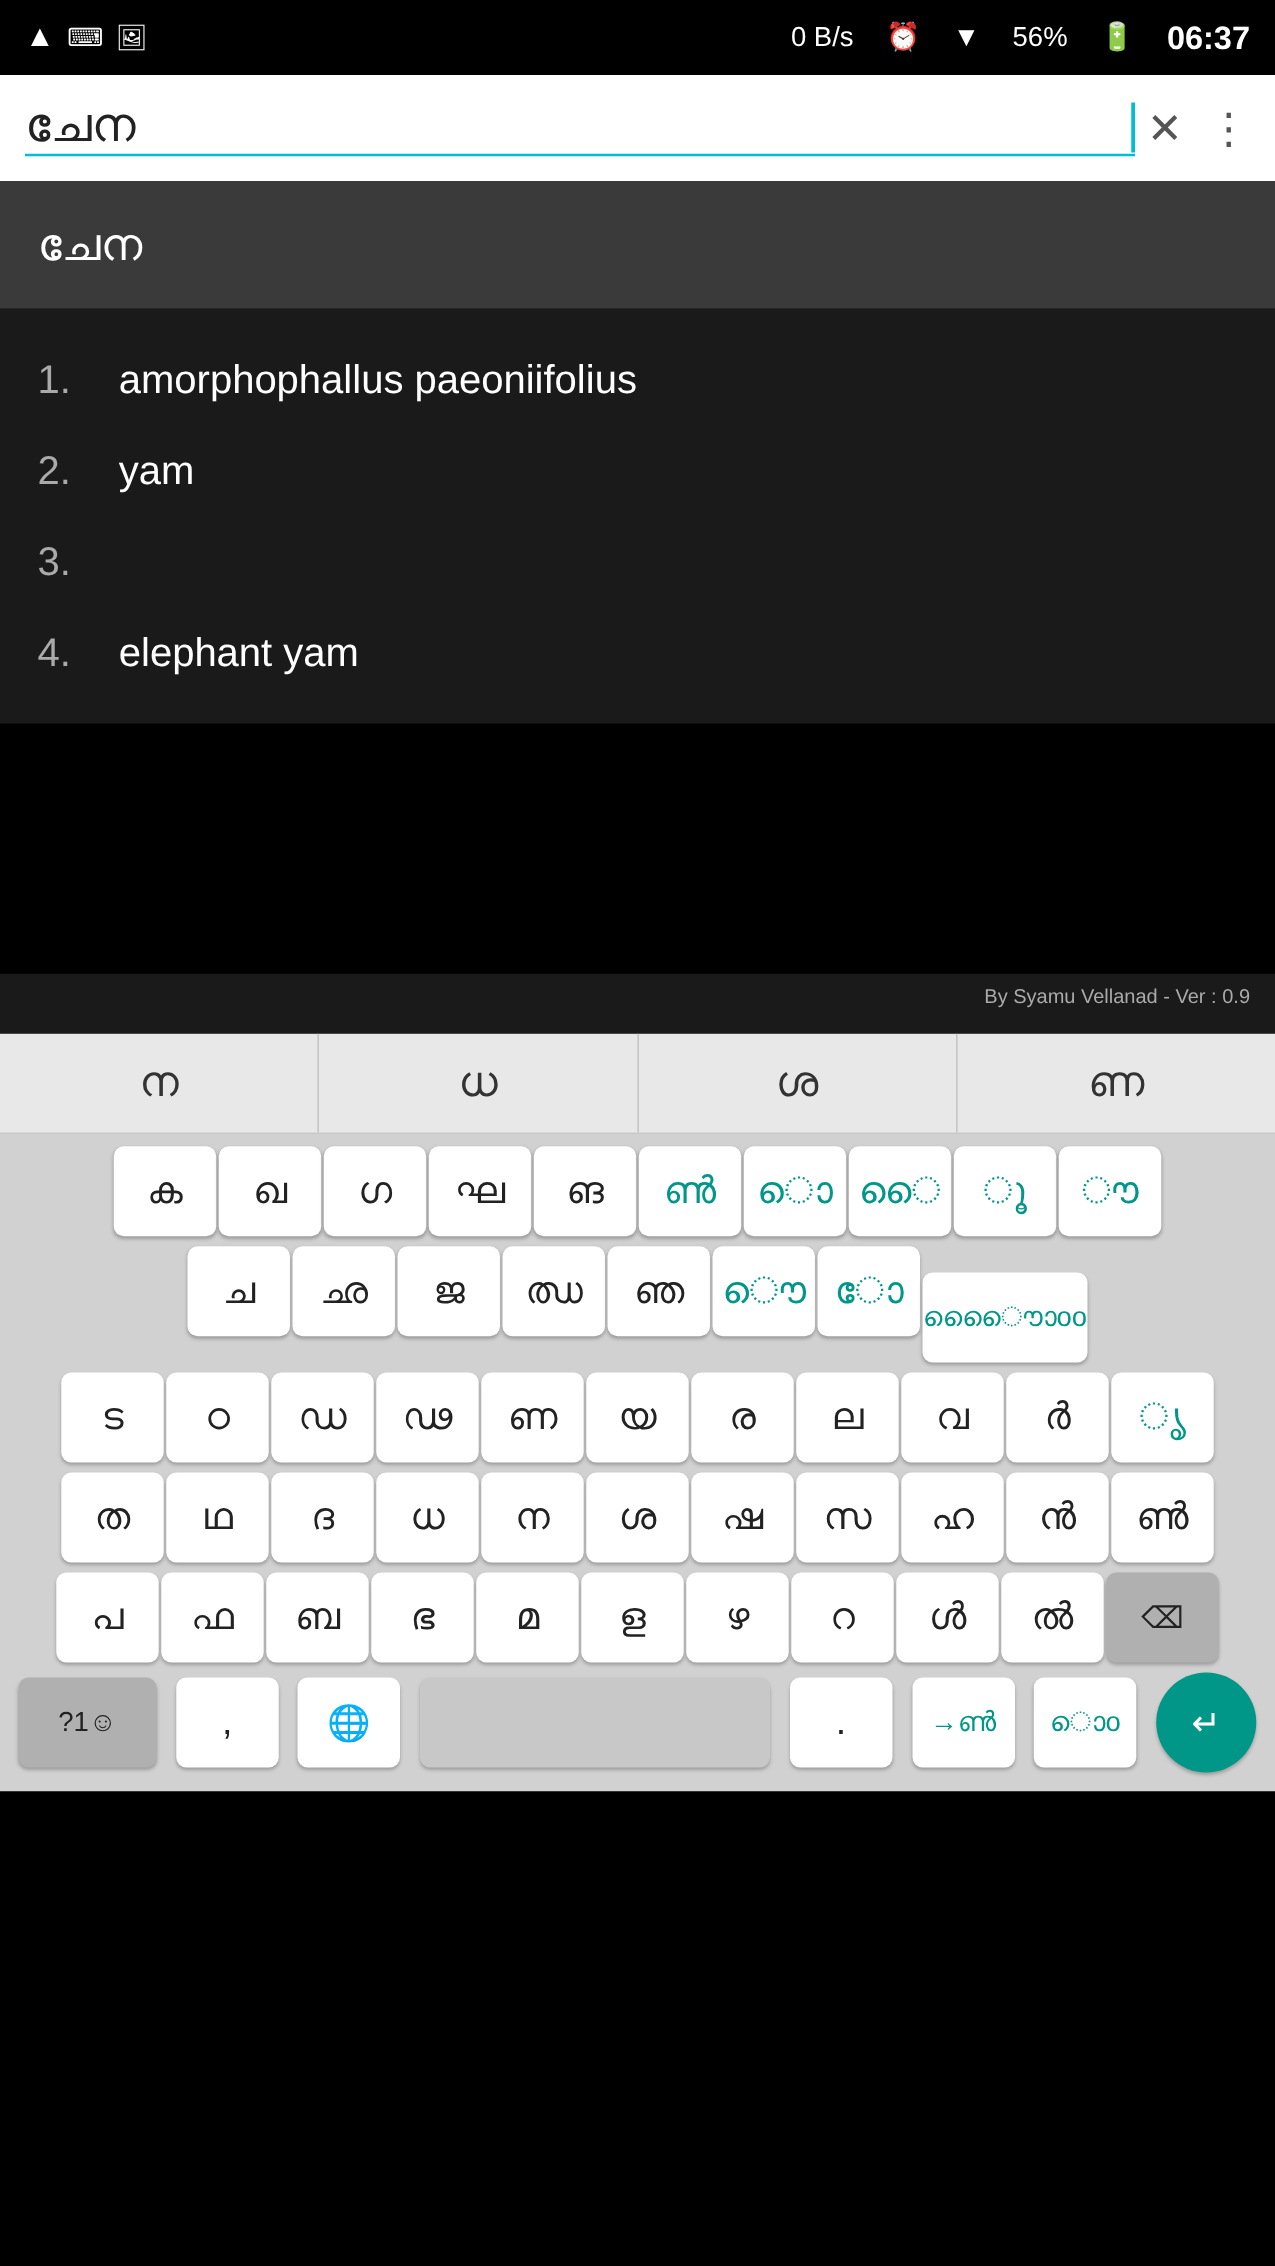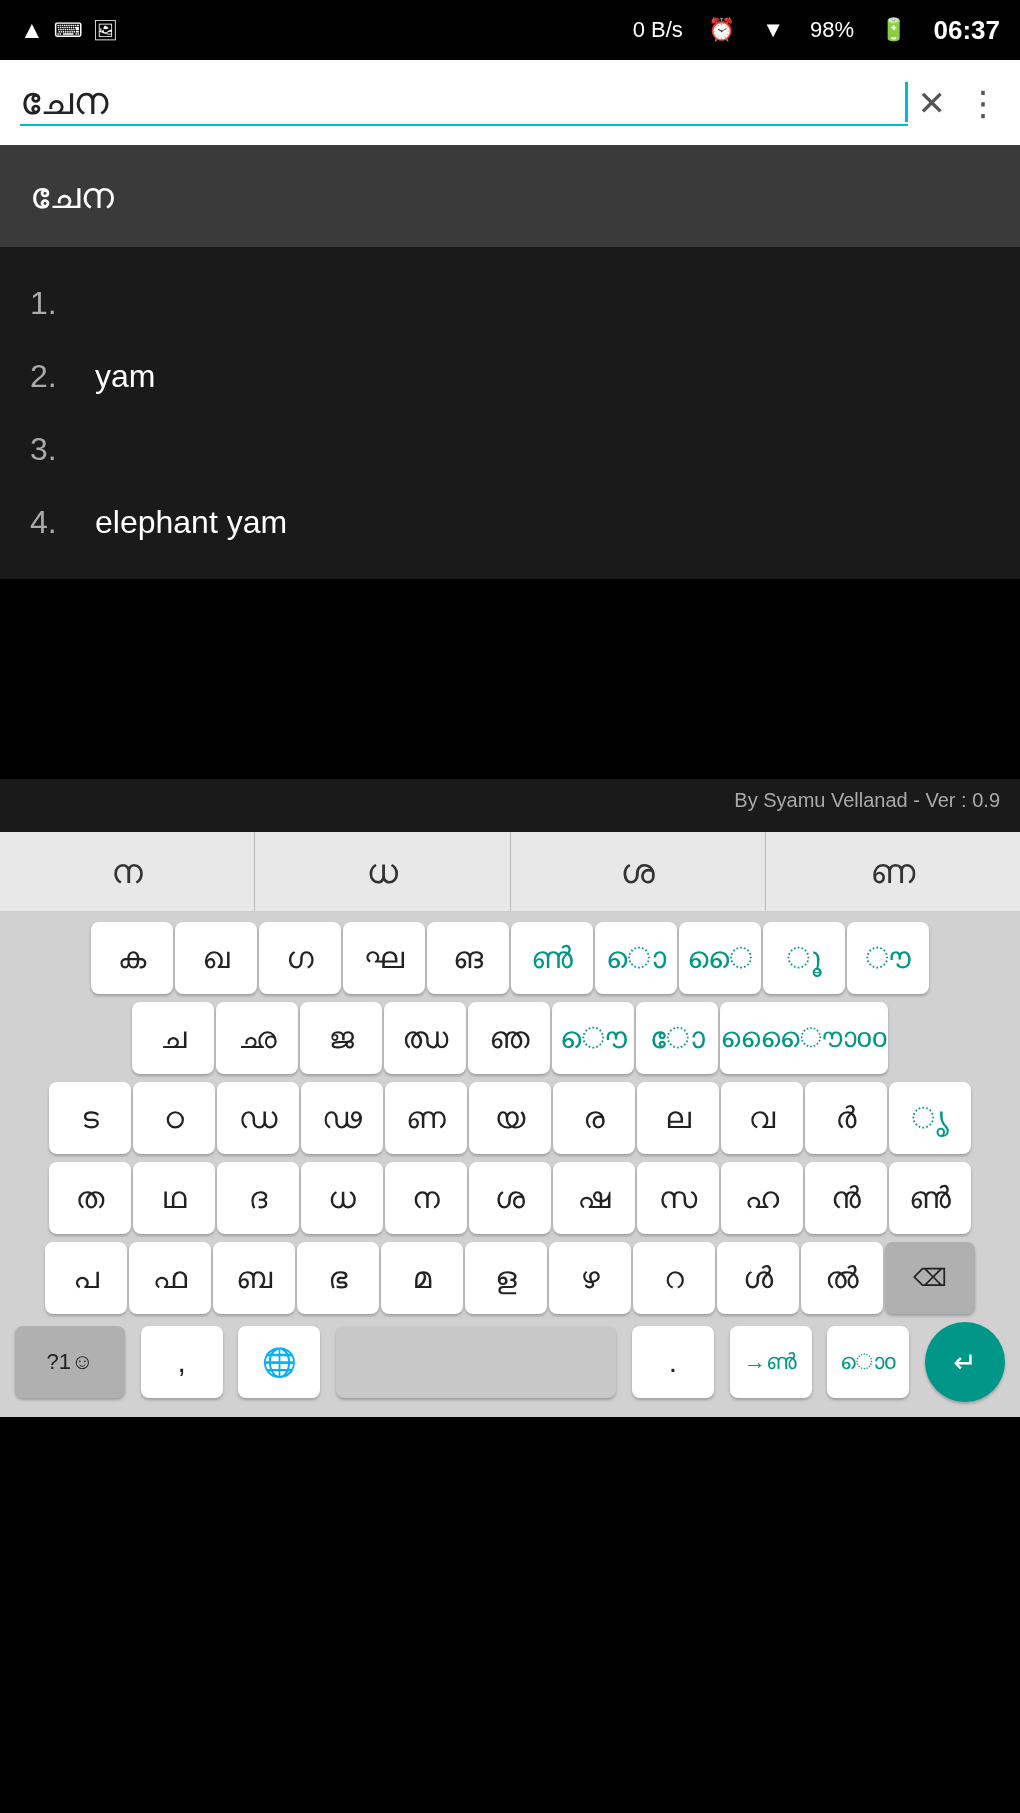--- a/index.html
+++ b/index.html
@@ -96,21 +96,21 @@
       min-width: 55px;
     }
     .result-text {
       color: #fff;
     }
 
     
     .watermark {
       text-align: right;
       color: #aaa;
-      font-size: 20px;
+      font-size: 16px;
       padding: 10px 20px 20px 0;
       background: #1a1a1a;
     }
 
     
     .suggestion-row {
       width: 100%;
       height: 80px;
       background: #e8e8e8;
       display: flex;
@@ -198,21 +198,21 @@
 <div class="status-bar">
   <div class="status-left">
     <span style="font-size:24px;">▲</span>
     <span style="font-size:20px;">⌨</span>
     <span style="font-size:20px;">🖼</span>
   </div>
   <div class="status-right">
     <span>0 B/s</span>
     <span>⏰</span>
     <span>▼</span>
-    <span>98%</span>
+    <span>56%</span>
     <span>🔋</span>
     <span style="font-weight:bold;font-size:26px;text-align:right;">06:37</span>
   </div>
 </div>
 
 <div class="search-bar">
   <div style="flex:1; display:flex; align-items:center; border-bottom: 2px solid #00bcd4;">
     <span class="search-input-area" style="font-size:38px; color:#222;">ചേന</span>
     <span style="width:3px; height:40px; background:#00bcd4; display:inline-block; margin-left:2px;"></span>
   </div>
@@ -226,20 +226,21 @@
   </div>
 </div>
 
 <div class="suggestion-dropdown">
   <span style="font-size:36px;">ചേന</span>
 </div>
 
 <div class="results-area">
   <div class="result-item">
     <span class="result-number">1.</span>
+    <span class="result-text">amorphophallus paeoniifolius</span>
   </div>
   <div class="result-item">
     <span class="result-number">2.</span>
     <span class="result-text">yam</span>
   </div>
   <div class="result-item">
     <span class="result-number">3.</span>
   </div>
   <div class="result-item">
     <span class="result-number">4.</span>
@@ -318,21 +319,21 @@
       </button>
     <button class="key">
         <span>ഞ</span>
       </button>
     <button class="key teal">
         <span>ൌ</span>
       </button>
     <button class="key teal">
         <span>ോ</span>
       </button>
-    <button class="key teal" style="font-size:28px;">
+    <button class="key teal" style="font-size:22px;margin-top:21px;">
         <span>ൈൌൊoo</span>
       </button>
   </div>
 
   <div class="key-row">
     <button class="key">
         <span>ട</span>
       </button>
     <button class="key">
         <span>ഠ</span>

